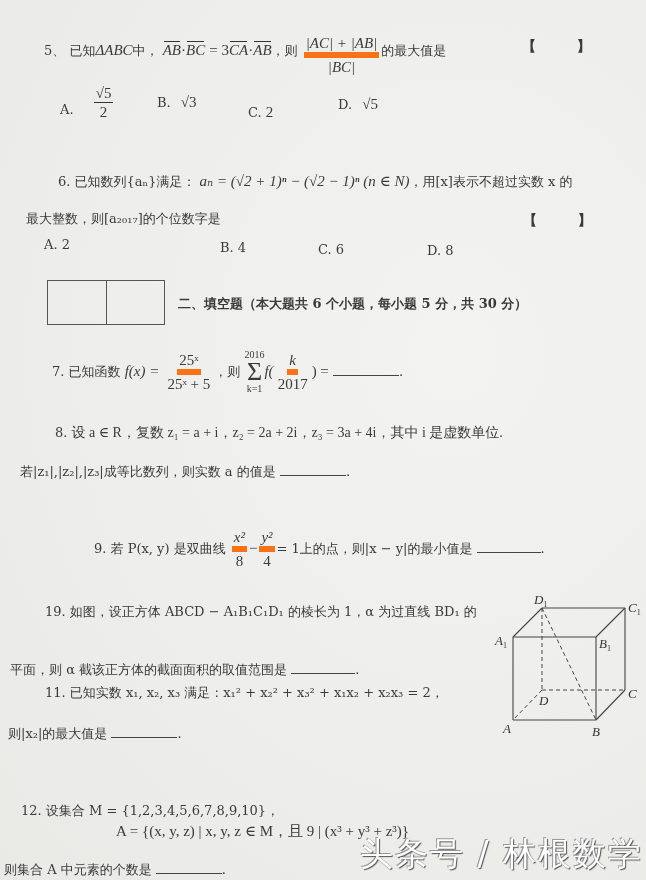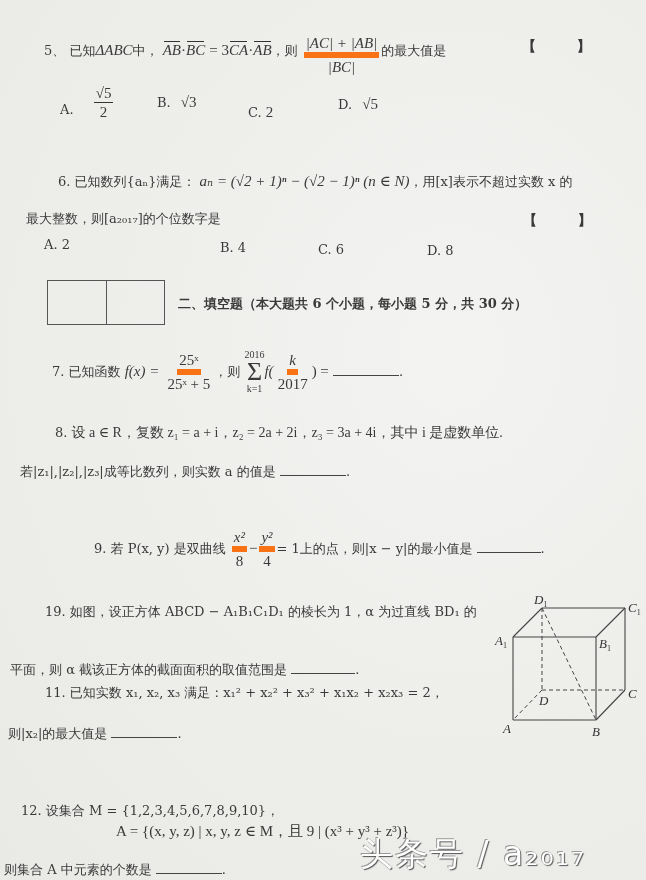--- a/index.html
+++ b/index.html
@@ -214,13 +214,13 @@
   <span>设集合 M = {1,2,3,4,5,6,7,8,9,10}，</span>
 </div>
 <div class="line" style="left:116px; top:822px;">
   <span class="m" style="font-style:normal;">A = {(x, y, z) | x, y, z ∈ M，且 9 | (x³ + y³ + z³)}</span>
 </div>
 <div class="line" style="left:4px; top:860px;">
   <span>则集合 A 中元素的个数是</span>
   <span class="blank" style="width:66px;"></span><span>.</span>
 </div>
 
-<div class="watermark">头条号 / a₂₀₁₇</div>
+<div class="watermark">头条号 / 林根数学</div>
 
 </body></html>

